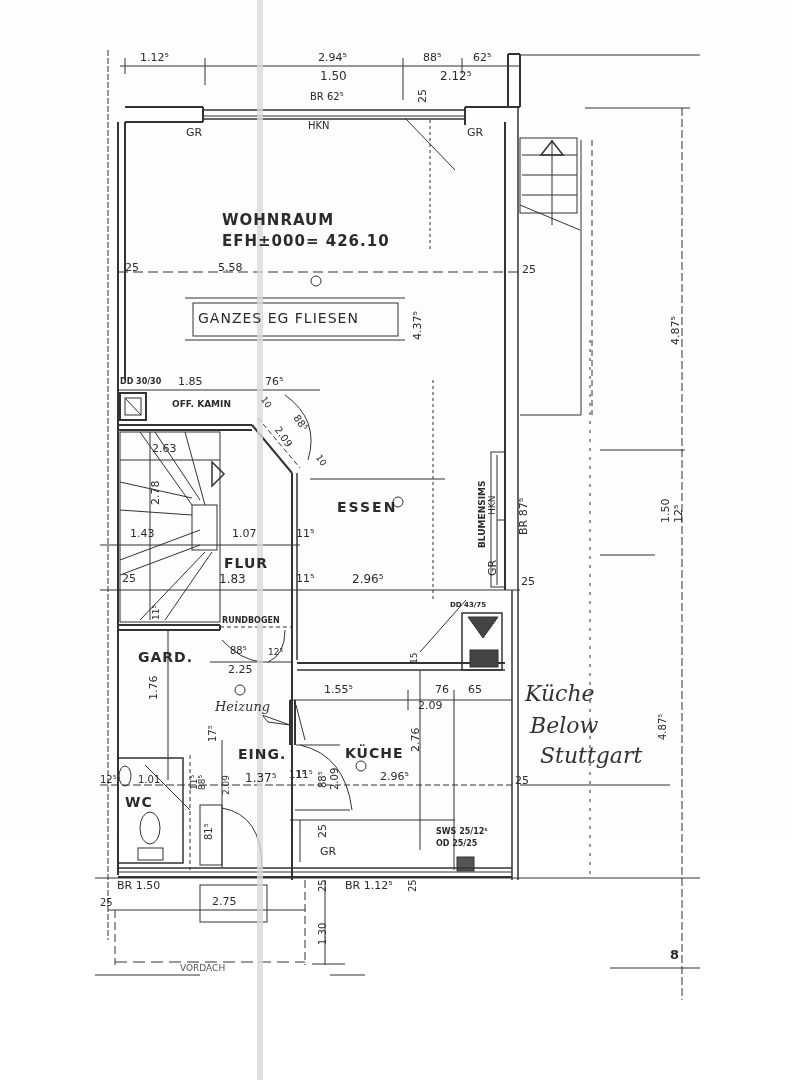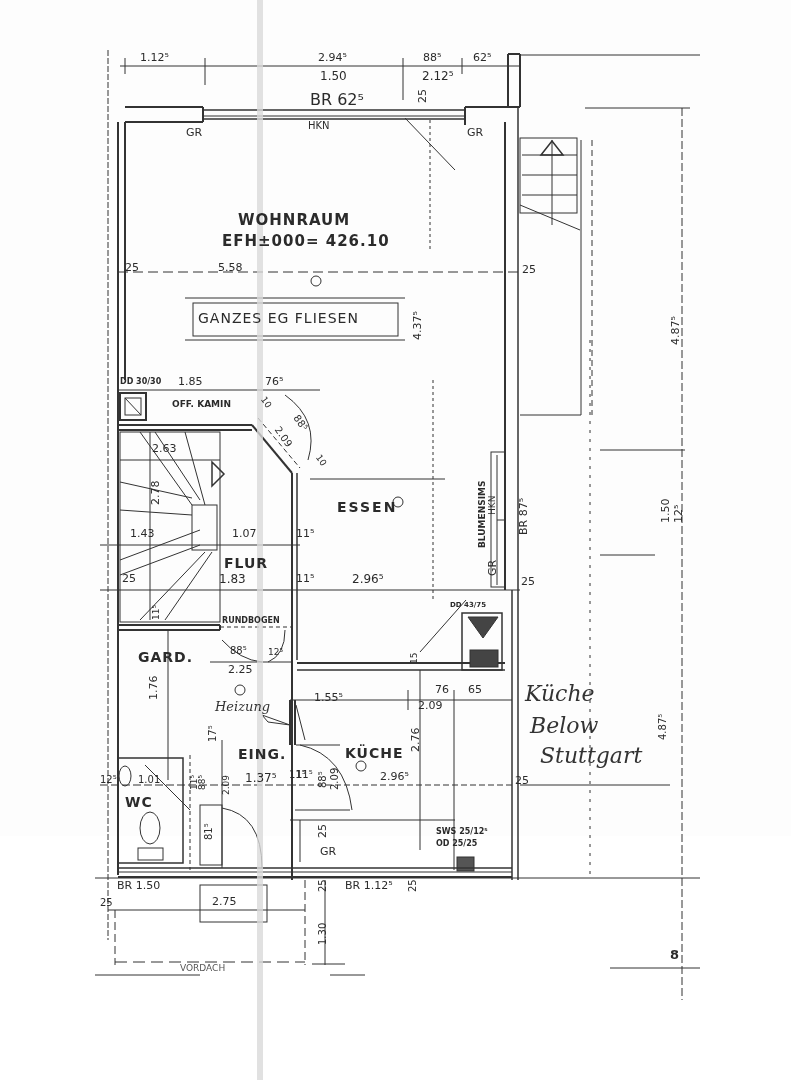--- a/index.html
+++ b/index.html
@@ -184,28 +184,28 @@
   </g>
 </svg>
 
 <div class="fold"></div>
 
 <span class="t" style="left:140px;top:52px;">1.12⁵</span>
 <span class="t" style="left:318px;top:52px;text-align:right;">2.94⁵</span>
 <span class="t" style="left:423px;top:52px;">88⁵</span>
 <span class="t" style="left:473px;top:52px;">62⁵</span>
 <span class="t" style="left:320px;top:70px;font-size:12px;">1.50</span>
-<span class="t" style="left:422px;top:70px;font-size:12px;text-align:right;">2.12⁵</span>
+<span class="t" style="left:440px;top:70px;font-size:12px;text-align:right;">2.12⁵</span>
 <span class="t rot" style="left:417px;top:103px;">25</span>
-<span class="t" style="left:310px;top:92px;font-size:16px;">BR 62⁵</span>
+<span class="t" style="left:310px;top:92px;font-size:10px;">BR 62⁵</span>
 <span class="t" style="left:186px;top:127px;">GR</span>
 <span class="t" style="left:308px;top:121px;font-size:10px;">HKN</span>
 <span class="t" style="left:467px;top:127px;">GR</span>
 
-<span class="t big" style="left:222px;top:213px;margin-left:16px;">WOHNRAUM</span>
+<span class="t big" style="left:222px;top:213px;">WOHNRAUM</span>
 <span class="t big" style="left:222px;top:234px;">EFH±000= 426.10</span>
 <span class="t" style="left:125px;top:262px;">25</span>
 <span class="t" style="left:218px;top:262px;">5.58</span>
 <span class="t" style="left:522px;top:264px;">25</span>
 <span class="t" style="left:198px;top:311px;font-size:14px;letter-spacing:1px;">GANZES EG FLIESEN</span>
 <span class="t rot" style="left:412px;top:340px;">4.37⁵</span>
 <span class="t rot" style="left:670px;top:345px;">4.87⁵</span>
 
 <span class="t tiny" style="left:120px;top:378px;">DD 30/30</span>
 <span class="t" style="left:178px;top:376px;">1.85</span>
@@ -240,21 +240,21 @@
 <span class="t tiny" style="left:450px;top:602px;font-size:7px;">DD 43/75</span>
 
 <span class="t room" style="left:138px;top:650px;">GARD.</span>
 <span class="t" style="left:230px;top:646px;font-size:10px;">88⁵</span>
 <span class="t" style="left:268px;top:648px;font-size:9px;">12⁵</span>
 <span class="t" style="left:228px;top:664px;">2.25</span>
 <span class="t rot" style="left:148px;top:700px;">1.76</span>
 <span class="t hand" style="left:215px;top:700px;font-size:13px;">Heizung</span>
 <span class="t rot" style="left:208px;top:742px;font-size:10px;">17⁵</span>
 
-<span class="t" style="left:314px;top:684px;margin-top:8px;">1.55⁵</span>
+<span class="t" style="left:324px;top:684px;">1.55⁵</span>
 <span class="t rot" style="left:410px;top:664px;font-size:9px;">15</span>
 <span class="t" style="left:435px;top:684px;text-align:right;">76</span>
 <span class="t" style="left:468px;top:684px;">65</span>
 <span class="t" style="left:418px;top:700px;">2.09</span>
 <span class="t rot" style="left:410px;top:752px;">2.76</span>
 <span class="t room" style="left:345px;top:746px;">KÜCHE</span>
 <span class="t" style="left:380px;top:771px;">2.96⁵</span>
 <span class="t" style="left:296px;top:770px;font-size:10px;">11⁵</span>
 <span class="t rot" style="left:318px;top:788px;font-size:10px;">88⁵</span>
 <span class="t rot" style="left:330px;top:790px;font-size:10px;">2.09</span>

